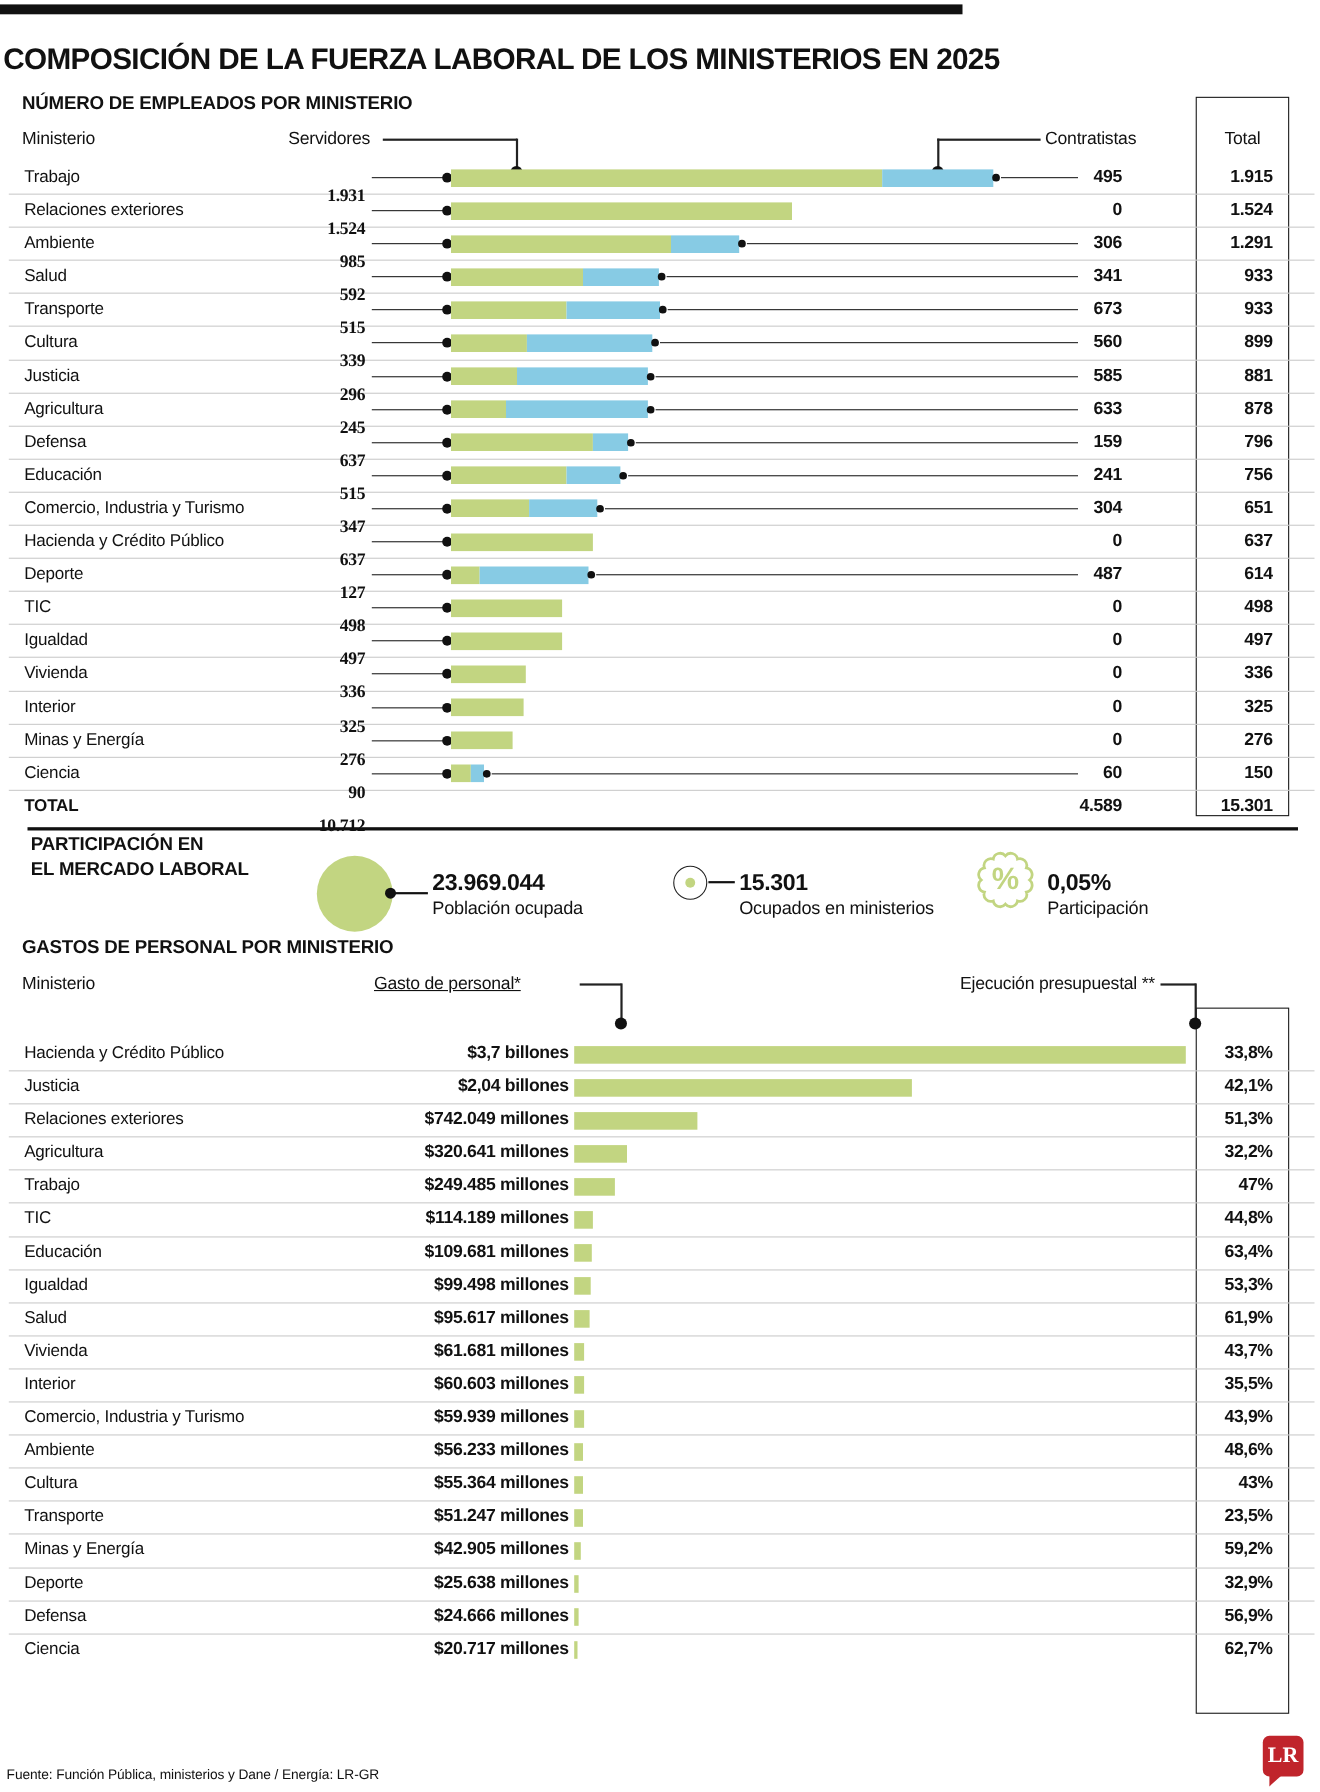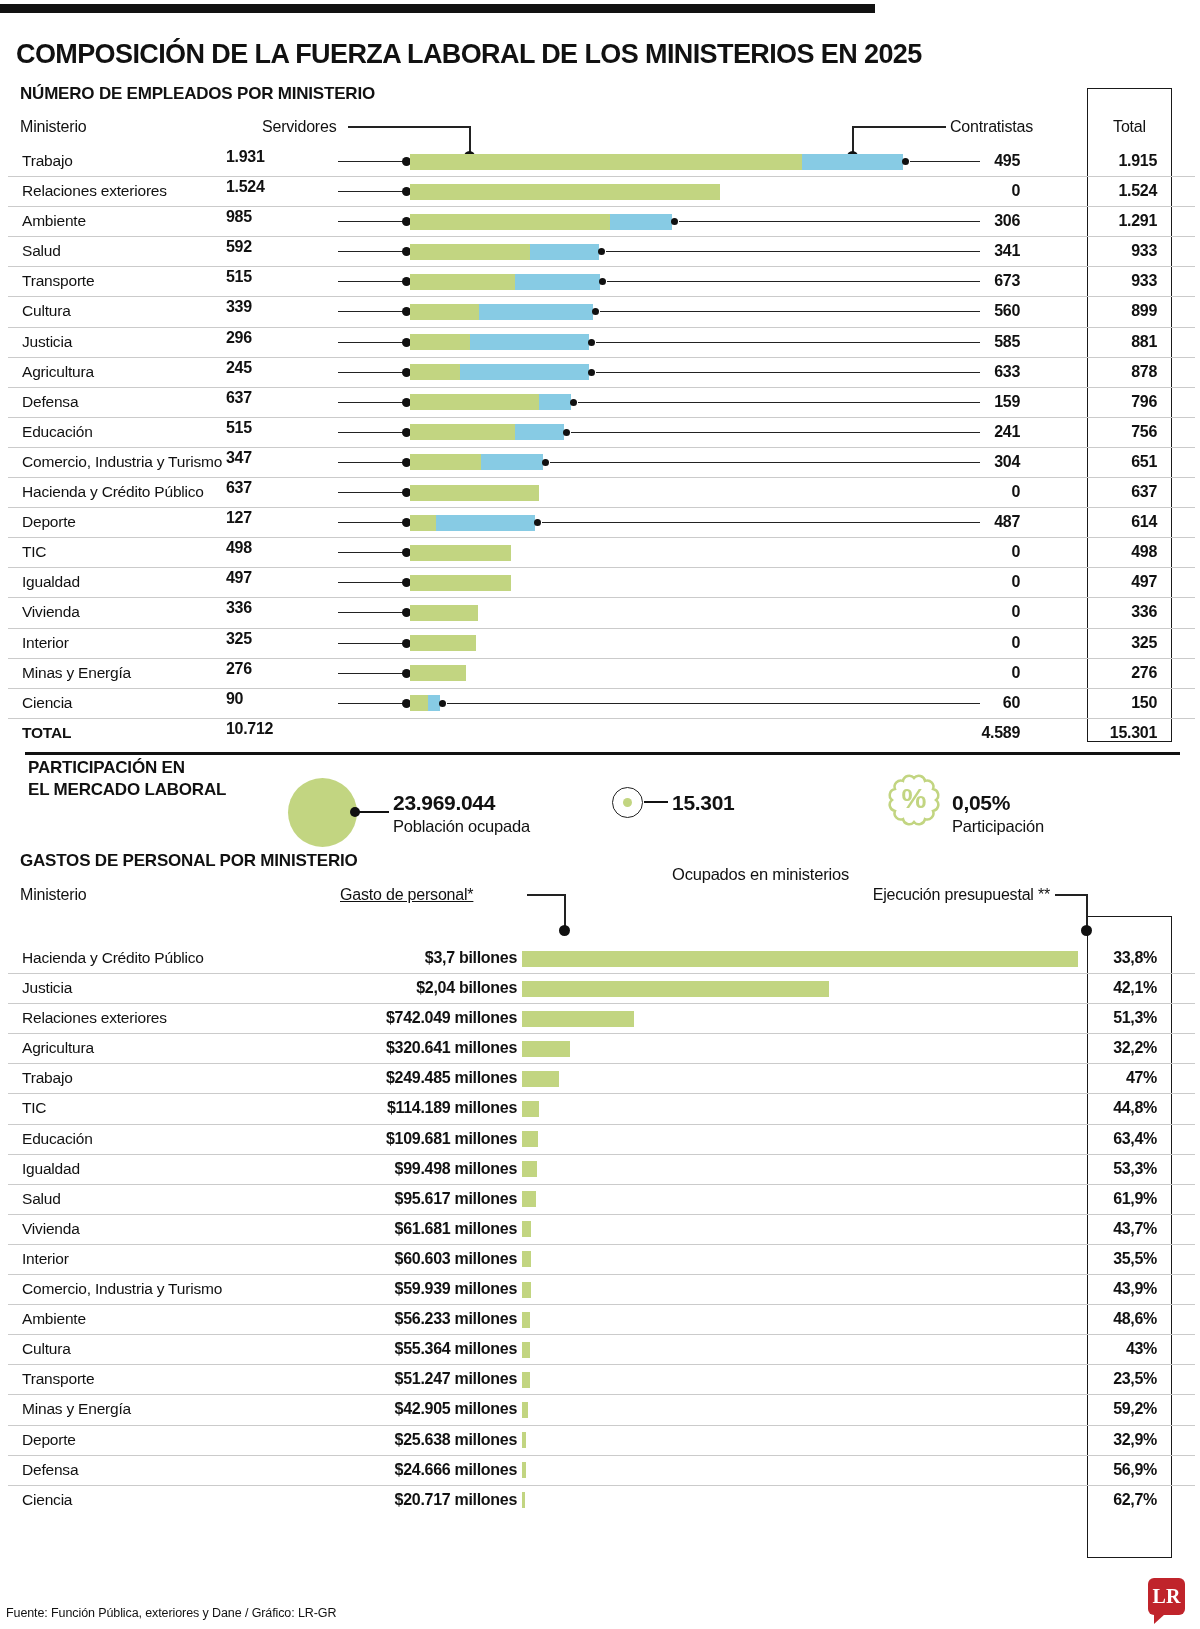--- a/index.html
+++ b/index.html
@@ -1,32 +1,32 @@
 <!DOCTYPE html>
 <html style="--green: #c2d581; --blue: #87cbe4; --red: #c0242b;"><head>
 <meta charset="utf-8">
 <style>
   html,body{margin:0;padding:0;background:#fff;}
   body{font-family:"Liberation Sans","DejaVu Sans",sans-serif;color:#111;}
   .page{position:relative;width:1200px;height:1629px;background:#fff;overflow:hidden;}
   .abs{position:absolute;}
   .toprule{position:absolute;left:0;top:4px;width:875px;height:9px;background:#111;}
-  .title{position:absolute;left:16px;top:21px;font-size:27px;font-weight:700;letter-spacing:-0.6px;}
+  .title{position:absolute;left:3px;top:21px;font-size:27px;font-weight:700;letter-spacing:-0.6px;}
   .sechead{position:absolute;font-size:17px;font-weight:700;letter-spacing:-0.2px;}
   .hlabel{position:absolute;font-size:16px;letter-spacing:-0.2px;top:0;}
   .hline{position:absolute;background:#222;}
   .bigdot{position:absolute;width:11px;height:11px;border-radius:50%;background:#111;}
   .colbox{position:absolute;left:1087px;width:85px;border:1.5px solid #1a1a1a;box-sizing:border-box;}
   .rows{position:absolute;left:8px;width:1187px;}
   .trow{position:relative;height:29.1px;border-bottom:1px solid #cbcbcb;}
   .trow:last-child{border-bottom:none;}
   .c-lbl{position:absolute;left:14px;top:5px;font-size:15.5px;letter-spacing:-0.2px;white-space:nowrap;}
   .bold{font-weight:700;}
   .num{font-weight:700;font-size:16px;letter-spacing:-0.3px;}
-  .c-serv{position:absolute;left:218px;width:106px;top:1px;}
+  .c-serv{position:absolute;left:218px;width:106px;top:23px;text-align:right;font-family:Liberation Serif, serif;}
   .c-contr{position:absolute;left:937px;width:75px;top:5px;text-align:right;}
   .c-total{position:absolute;left:1081px;width:68px;top:5px;text-align:right;}
   .c-gasto{position:absolute;left:250px;width:259px;top:5px;text-align:right;white-space:nowrap;}
   .c-pct{position:absolute;left:1081px;width:68px;top:5px;text-align:right;}
   .lline{position:absolute;top:14px;height:1px;background:#222;}
   .ldot{position:absolute;top:10px;width:9px;height:9px;border-radius:50%;background:#111;}
   .edot{position:absolute;top:11px;width:7px;height:7px;border-radius:50%;background:#111;}
   .bar{position:absolute;top:6.5px;height:16px;display:flex;}
   .seg{height:16px;}
   .seg.g{background:var(--green,#c2d581);}
@@ -338,21 +338,21 @@
   <div class="pdot" style="left:350px;top:807px;"></div>
   <div class="pline" style="left:359px;top:811px;width:30px;"></div>
   <div class="p-num" style="left:393px;top:791px;">23.969.044</div>
   <div class="p-sub" style="left:393px;top:817px;">Población ocupada</div>
 
   <div class="smallcircle">
       <span class="g"></span>
     </div>
   <div class="pline" style="left:644px;top:801px;width:24px;"></div>
   <div class="p-num" style="left:672px;top:791px;">15.301</div>
-  <div class="p-sub" style="left:672px;top:817px;margin-top:48px;">Ocupados en ministerios</div>
+  <div class="p-sub" style="left:672px;top:817px;">Ocupados en ministerios</div>
 
   <div class="badge">
     <svg width="60" height="60" viewBox="0 0 60 60">
       <path id="rosette-path" fill="none" stroke="#c2d581" stroke-width="2.5" d="M 30.00 8.00 A 6.26 6.26 0 0 1 41.00 10.95 A 6.26 6.26 0 0 1 49.05 19.00 A 6.26 6.26 0 0 1 52.00 30.00 A 6.26 6.26 0 0 1 49.05 41.00 A 6.26 6.26 0 0 1 41.00 49.05 A 6.26 6.26 0 0 1 30.00 52.00 A 6.26 6.26 0 0 1 19.00 49.05 A 6.26 6.26 0 0 1 10.95 41.00 A 6.26 6.26 0 0 1 8.00 30.00 A 6.26 6.26 0 0 1 10.95 19.00 A 6.26 6.26 0 0 1 19.00 10.95 A 6.26 6.26 0 0 1 30.00 8.00 Z"></path>
     </svg>
     <div class="pct">%</div>
   </div>
   <div class="p-num" style="left:952px;top:791px;">0,05%</div>
   <div class="p-sub" style="left:952px;top:817px;">Participación</div>
 
@@ -482,16 +482,16 @@
         <div class="c-pct num">56,9%</div>
       </div>
       <div class="trow">
         <div class="c-lbl">Ciencia</div>
         <div class="c-gasto num">$20.717 millones</div>
         <div class="bar2" style="left: 514px; width: 3px;"></div>
         <div class="c-pct num">62,7%</div>
       </div>
     </div>
 
-  <div class="source">Fuente: Función Pública, exteriores y Dane / Gráfico: LR-GR</div>
+  <div class="source">Fuente: Función Pública, ministerios y Dane / Energía: LR-GR</div>
   <div class="lr">LR</div>
 
 </div>
 
 </body></html>

